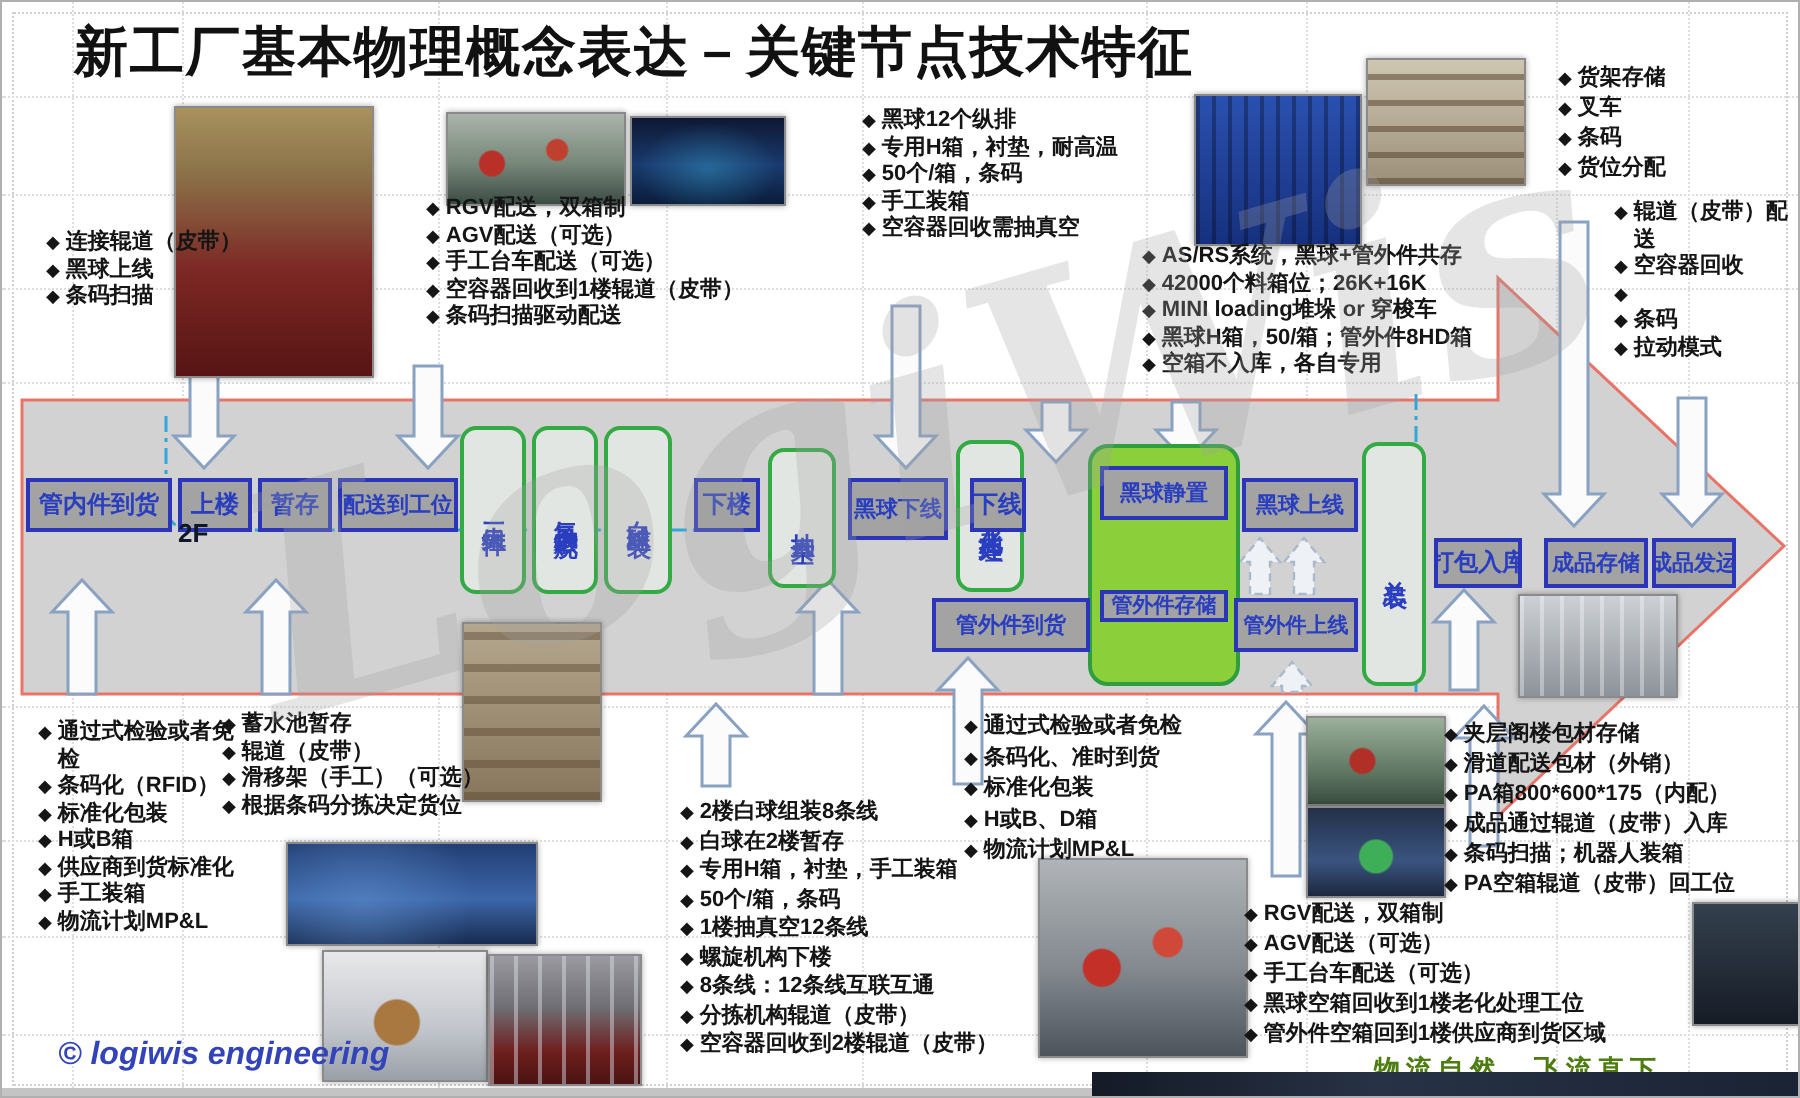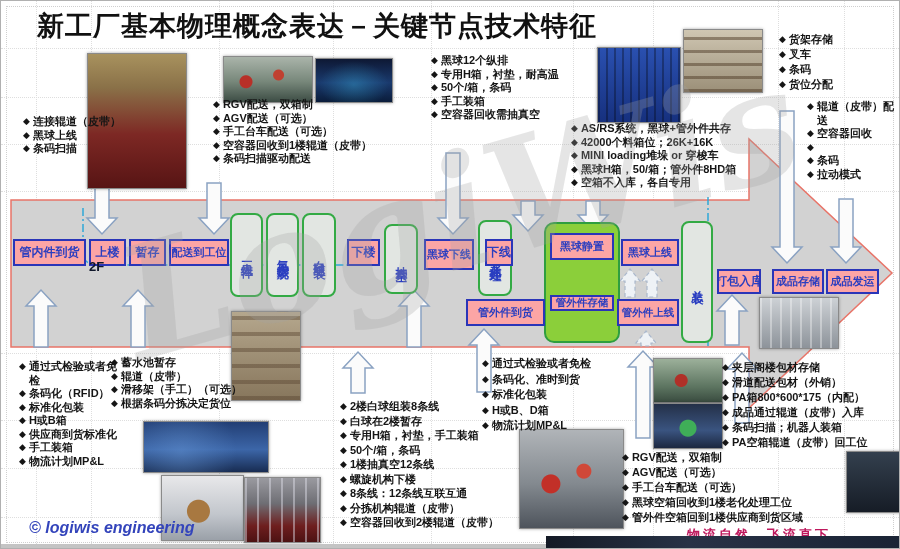--- a/index.html
+++ b/index.html
@@ -35,34 +35,34 @@
       linear-gradient(180deg,#b0b4b8,#83898f 55%,#4e545c);}
   .p10{background:radial-gradient(circle at 40% 50%,#b03028 0 6px,transparent 7px),
        linear-gradient(180deg,#9cb09a,#5c7460 65%,#3a4c40);}
   .p11{background:radial-gradient(circle at 50% 55%,#3fae58 0 8px,transparent 9px),
        linear-gradient(180deg,#243048,#3a5480 60%,#1c2840);}
   .p12{background:repeating-linear-gradient(90deg,rgba(255,255,255,.35) 0 2px,transparent 2px 10px),
        linear-gradient(180deg,#cdd1d5,#8d939a);}
   .p13{background:linear-gradient(180deg,#34404e,#161c26);}
   .greenc{position:absolute;background:#8bcf3a;border:2px solid #2f9e3f;border-radius:10px;z-index:4;box-sizing:border-box;}
   .hbox,.vbox{position:absolute;box-sizing:border-box;display:flex;align-items:center;justify-content:center;
-       border:2px solid #2a35b8;background:#fca5a5;color:#2a3ec0;font-weight:bold;font-size:12px;z-index:5;
+       border:2px solid #2a35b8;background:#a3a3a3;color:#2a3ec0;font-weight:bold;font-size:12px;z-index:5;
        white-space:nowrap;overflow:hidden;}
   .vbox{border-color:#33aa44;background:#e2e6e2;border-radius:8px;writing-mode:vertical-rl;
         text-orientation:upright;letter-spacing:2px;}
   .ann{position:absolute;z-index:6;color:#151515;font-size:11px;font-weight:bold;}
   .bl{display:flex;line-height:13.5px;}
   .lh145 .bl{line-height:14.5px;} .lh15 .bl{line-height:15px;} .lh155 .bl{line-height:15.5px;}
   .dia{margin-right:3px;font-size:9px;flex:none;}
   .blt{flex:1;}
   .f2label{position:absolute;left:88px;top:258px;color:#0f172a;font-size:13px;font-weight:bold;z-index:6;}
   .watermark{position:absolute;left:110px;top:120px;z-index:7;pointer-events:none;
      font-family:"DejaVu Serif","Liberation Serif",serif;font-style:italic;font-weight:bold;
      font-size:155px;color:rgba(160,160,160,.28);transform:rotate(-16deg);white-space:nowrap;}
-  .slogan{position:absolute;left:686px;top:525px;z-index:9;color:#be185d;font-size:13px;
+  .slogan{position:absolute;left:686px;top:525px;z-index:9;color:#4d7c0f;font-size:13px;
      font-weight:bold;letter-spacing:3px;white-space:nowrap;}
   .footer{position:absolute;left:28px;top:518px;z-index:9;color:#3344bb;font-size:16px;
      font-style:italic;font-weight:bold;}
   .graybar{position:absolute;left:0;top:543px;width:900px;height:6px;background:#c4c4c4;z-index:8;}
   .strip{position:absolute;left:545px;top:535px;width:358px;height:14px;z-index:9;
      background:linear-gradient(90deg,#141a26,#283246 40%,#1a2334);}
 </style>
 </head>
 <body>
 
@@ -147,21 +147,21 @@
   <div class="hbox" style="left:484px;top:238px;width:28px;height:27px">下线</div>
   <div class="greenc" style="left:543px;top:221px;width:76px;height:121px"></div>
   <div class="hbox" style="left:549px;top:232px;width:64px;height:27px;font-size:11px">黑球静置</div>
   <div class="hbox" style="left:620px;top:238px;width:58px;height:27px;font-size:11px">黑球上线</div>
   <div class="hbox" style="left:465px;top:298px;width:79px;height:27px;font-size:11px">管外件到货</div>
   <div class="hbox" style="left:549px;top:294px;width:64px;height:16px;font-size:10.5px">管外件存储</div>
   <div class="hbox" style="left:616px;top:298px;width:62px;height:27px;font-size:10.5px">管外件上线</div>
   <div class="vbox" style="left:680px;top:220px;width:32px;height:122px">总装</div>
   <div class="hbox" style="left:716px;top:268px;width:44px;height:25px;font-size:12px">打包入库</div>
   <div class="hbox" style="left:771px;top:268px;width:52px;height:25px;font-size:11px">成品存储</div>
-  <div class="hbox" style="left:825px;top:268px;width:53px;height:25px;font-size:11px">成品发运</div>
+  <div class="hbox" style="left:825px;top:268px;width:42px;height:25px;font-size:11px">成品发运</div>
 
   <div class="ann" style="left:22px;top:114px;width:140px">
       <div class="bl">
         <span class="dia">◆</span>
         <span class="blt">连接辊道（皮带）</span>
       </div>
       <div class="bl">
         <span class="dia">◆</span>
         <span class="blt">黑球上线</span>
       </div>

